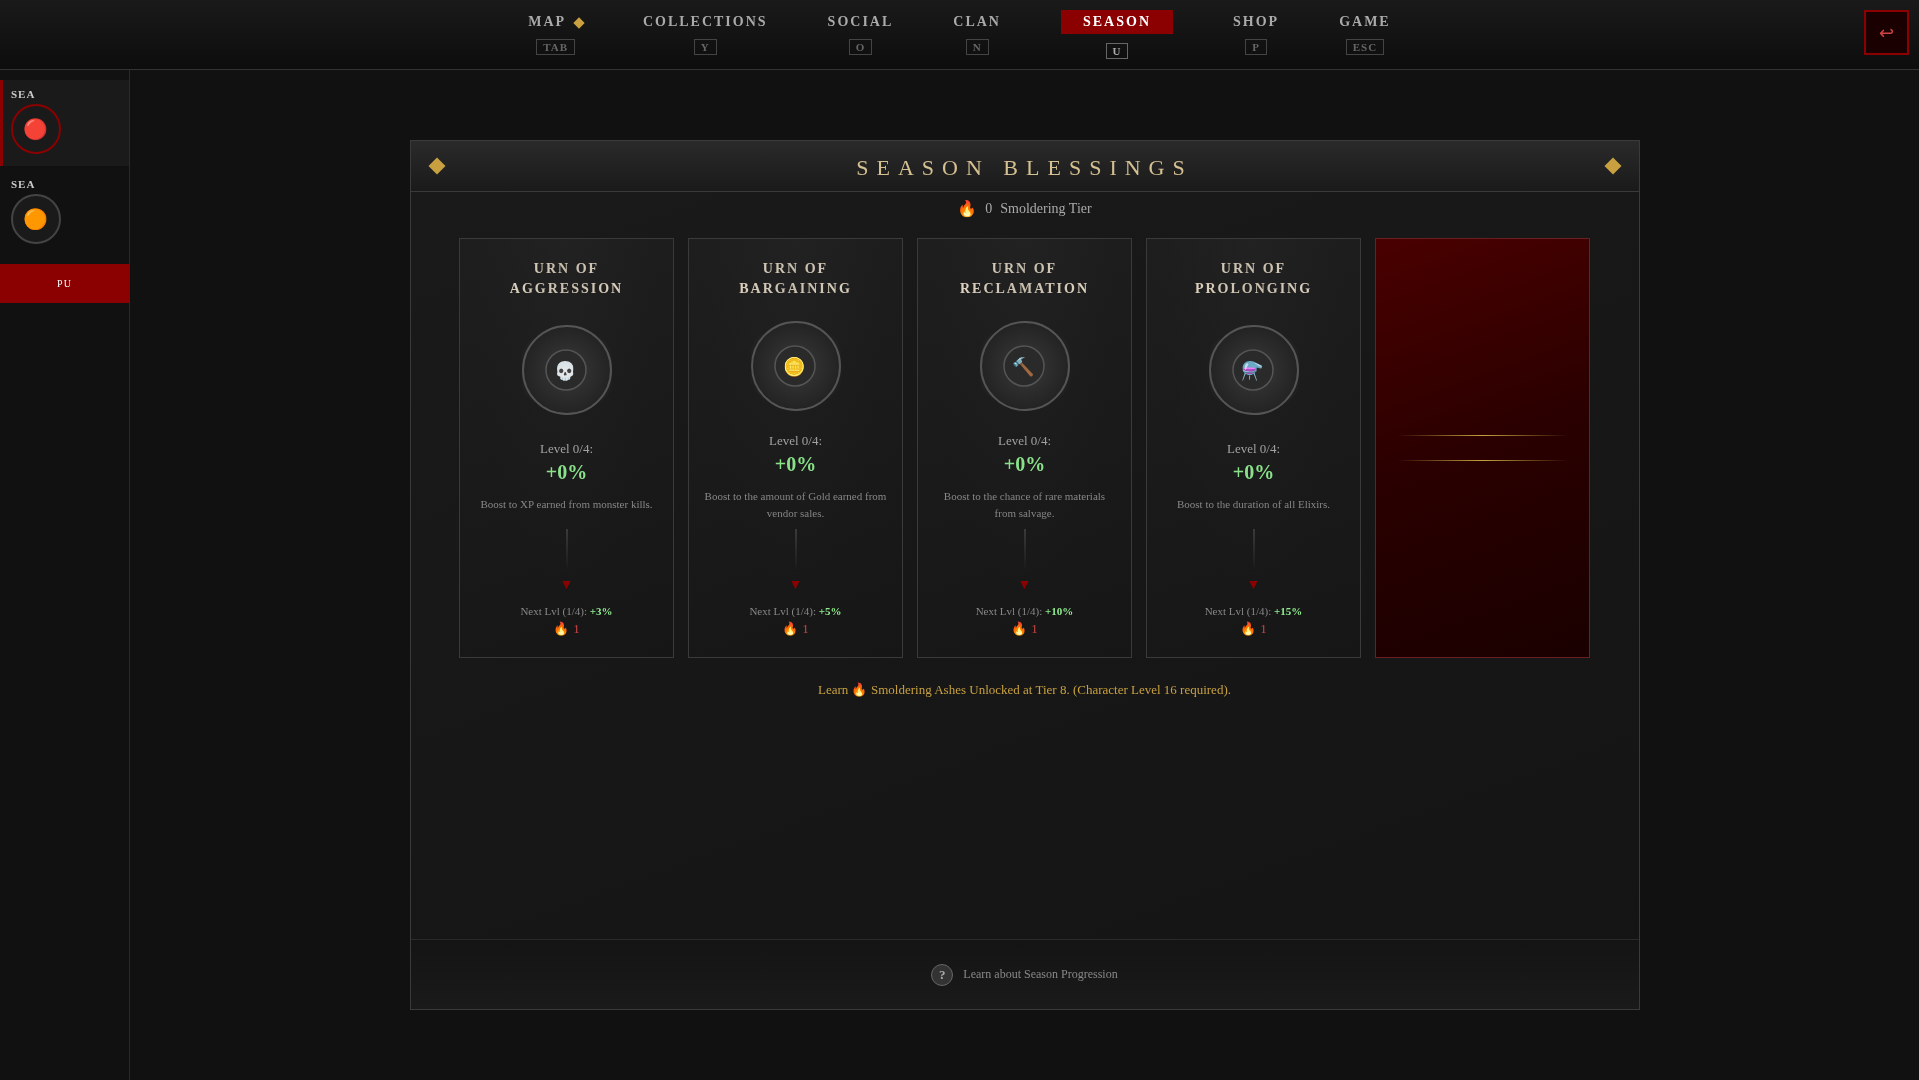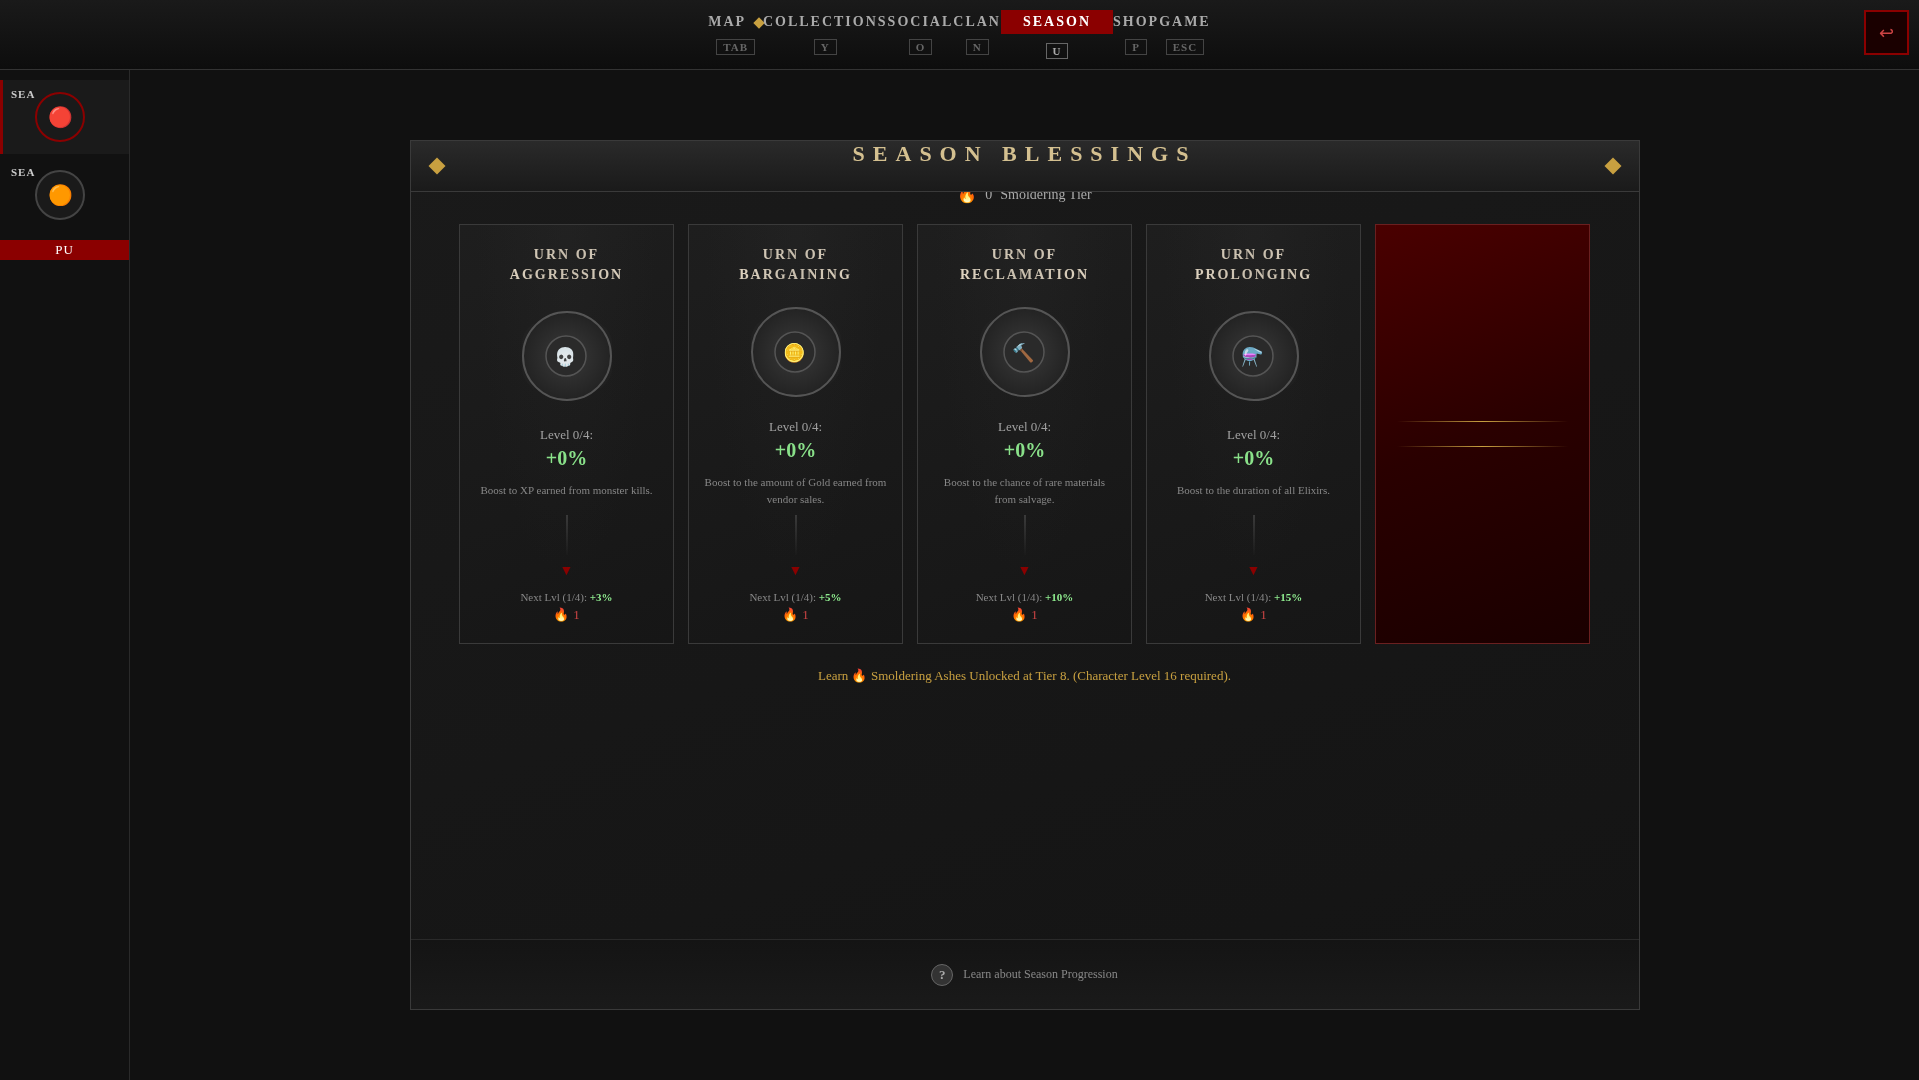--- a/index.html
+++ b/index.html
@@ -29,20 +29,21 @@
     
     .top-nav {
       position: absolute;
       top: 0;
       left: 0;
       right: 0;
       height: 70px;
       display: flex;
       align-items: center;
       justify-content: center;
+      gap: 60px;
       background: linear-gradient(to bottom, #1a1a1a, #0d0d0d);
       border-bottom: 1px solid #333;
       z-index: 20;
     }
 
     .nav-item {
       display: flex;
       flex-direction: column;
       align-items: center;
       cursor: pointer;
@@ -119,21 +120,21 @@
       flex-direction: column;
       gap: 4px;
       padding: 10px 0;
     }
 
     .sidebar-item {
       padding: 8px;
       cursor: pointer;
       border-left: 3px solid transparent;
       display: flex;
-      flex-direction: row;
+      flex-direction: column;
       align-items: flex-start;
     }
 
     .sidebar-item.active {
       border-left-color: #8B0000;
       background: #1a1a1a;
     }
 
     .sidebar-label {
       color: #ccc;
@@ -154,22 +155,22 @@
       justify-content: center;
       margin: 4px 0;
       font-size: 20px;
     }
 
     .sidebar-icon-circle.red { border-color: #8B0000; }
 
     .sidebar-purchase-btn {
       background: #8B0000;
       color: #fff;
-      padding: 2px 8px;
-      font-size: 13px;
+      padding: 14px 8px;
+      font-size: 10px;
       text-transform: uppercase;
       letter-spacing: 1px;
       cursor: pointer;
       width: 100%;
       text-align: center;
       margin-top: 4px;
     }
 
     
     .main-content {
@@ -205,21 +206,22 @@
       border-bottom: 1px solid #3a3a3a;
     }
 
     .panel-title {
       position: relative;
       z-index: 2;
       color: #d4c090;
       font-size: 22px;
       text-transform: uppercase;
       letter-spacing: 8px;
-      font-weight: bold;
+      margin-top: 14px;
+      font-weight: normal;
     }
 
     .panel-corner {
       position: absolute;
       width: 12px;
       height: 12px;
       background: #c8a040;
       transform: rotate(45deg);
     }
     .panel-corner.tl { top: 19px; left: 20px; }

